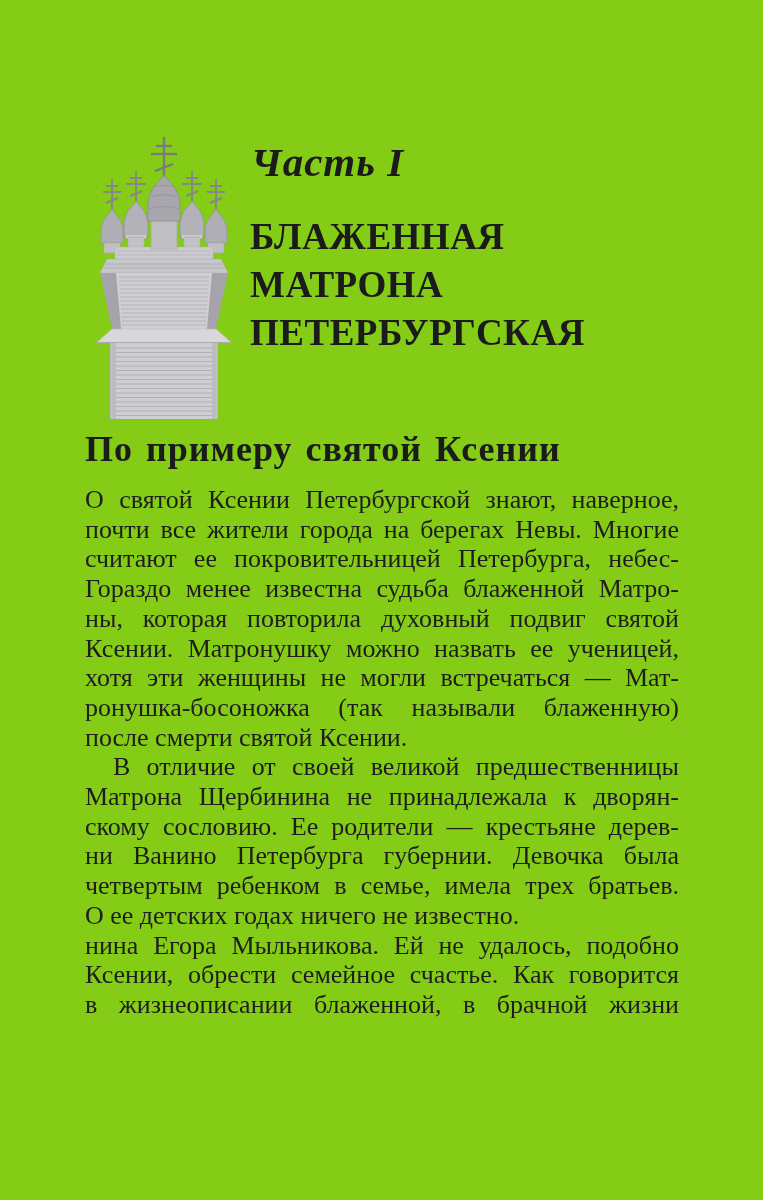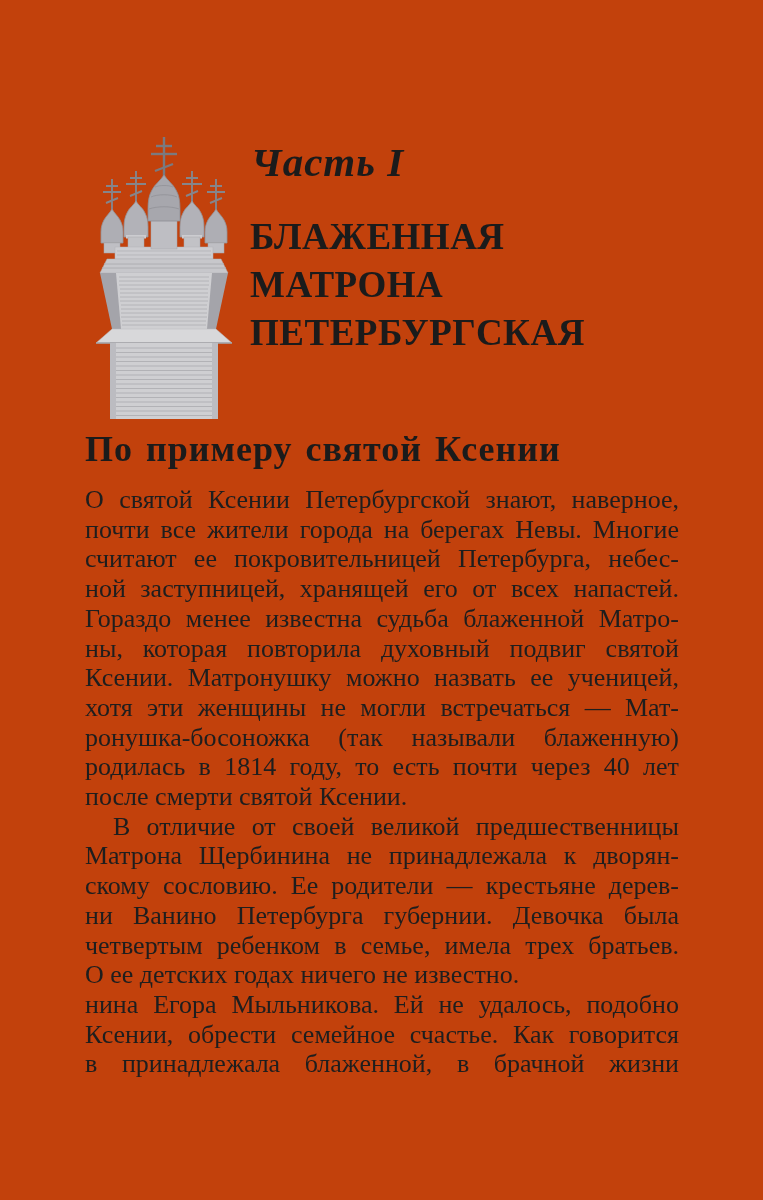--- a/index.html
+++ b/index.html
@@ -1,20 +1,20 @@
 <!DOCTYPE html>
 <html><head>
 <meta charset="utf-8">
 <style>
   html, body { margin: 0; padding: 0; background: #ffffff; }
   .page {
     position: relative;
     width: 763px;
     height: 1200px;
-    background: #c2410c;
+    background: #84cc16;
     font-family: "Liberation Serif", serif;
     color: #1c1c1c;
     overflow: hidden;
   }
   .church {
     position: absolute;
     left: 85px;
     top: 131px;
     width: 150px;
     height: 288px;
@@ -150,37 +150,35 @@
     <div class="title-line">ПЕТЕРБУРГСКАЯ</div>
   </div>
 
   <div class="section-heading">По примеру святой Ксении</div>
 
   <div class="body-text">
     <div class="paragraph">
       <div class="line">О святой Ксении Петербургской знают, наверное,</div>
       <div class="line">почти все жители города на берегах Невы. Многие</div>
       <div class="line">считают ее покровительницей Петербурга, небес-</div>
-      <div class="line">ной заступницей, хранящей его от всех напастей.</div>
       <div class="line">Гораздо менее известна судьба блаженной Матро-</div>
       <div class="line">ны, которая повторила духовный подвиг святой</div>
       <div class="line">Ксении. Матронушку можно назвать ее ученицей,</div>
       <div class="line">хотя эти женщины не могли встречаться — Мат-</div>
       <div class="line">ронушка-босоножка (так называли блаженную)</div>
-      <div class="line">родилась в 1814 году, то есть почти через 40 лет</div>
       <div class="line last">после смерти святой Ксении.</div>
     </div>
     <div class="paragraph">
       <div class="line indent">В отличие от своей великой предшественницы</div>
       <div class="line">Матрона Щербинина не принадлежала к дворян-</div>
       <div class="line">скому сословию. Ее родители — крестьяне дерев-</div>
       <div class="line">ни Ванино Петербурга губернии. Девочка была</div>
       <div class="line">четвертым ребенком в семье, имела трех братьев.</div>
       <div class="line last">О ее детских годах ничего не известно.</div>
     </div>
     <div class="paragraph">
       <div class="line">нина Егора Мыльникова. Ей не удалось, подобно</div>
       <div class="line">Ксении, обрести семейное счастье. Как говорится</div>
-      <div class="line">в принадлежала блаженной, в брачной жизни</div>
+      <div class="line">в жизнеописании блаженной, в брачной жизни</div>
     </div>
   </div>
 
 </div>
 
 </body></html>

